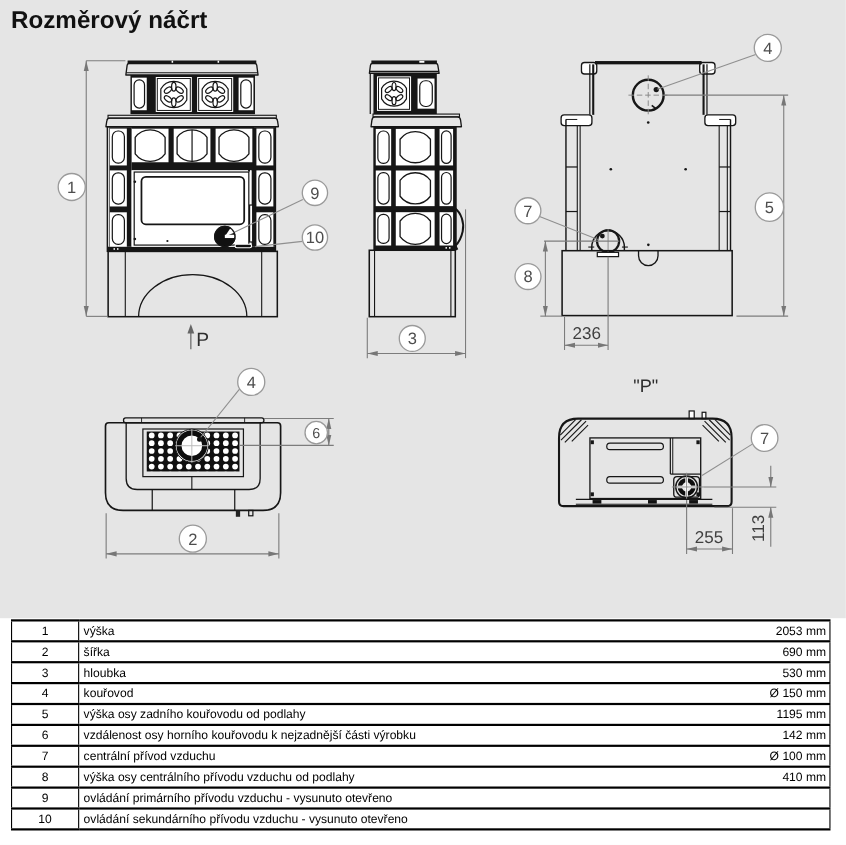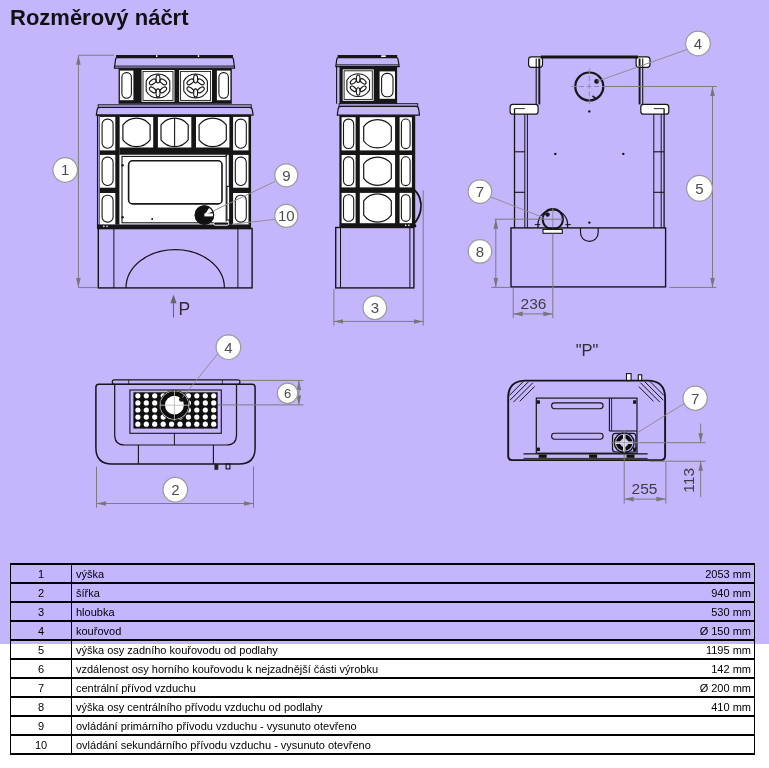--- a/index.html
+++ b/index.html
@@ -1,16 +1,16 @@
 <!DOCTYPE html>
 <html lang="cs"><head><meta charset="utf-8">
 <style>
 html,body{margin:0;padding:0;background:#fff;width:769px;height:768px;overflow:hidden;
 font-family:"Liberation Sans", sans-serif;}
-#page{position:relative;width:769px;height:644px;background:#c4b5fd;}
+#page{position:relative;width:769px;height:562px;background:#e5e5e5;}
 h1{position:absolute;left:10px;top:5px;margin:0;font-size:22px;font-weight:bold;color:#111;
 letter-spacing:0;}
 h2{position:absolute;left:10px;top:537px;margin:0;font-size:22px;font-weight:bold;color:#111;}
 table{position:absolute;left:10px;top:563px;width:745px;border-collapse:collapse;
 table-layout:fixed;font-size:11px;color:#000;}
 td{border:1px solid #000;border-top:2px solid #000;border-bottom:2px solid #000;
 height:17px;padding:0;vertical-align:middle;overflow:hidden;white-space:nowrap;}
 td.n{width:60px;text-align:center;}
 td.d{padding:0 3px 0 4px;}
 td.d .l{float:left;}
@@ -543,21 +543,21 @@
           <td class="d">
             <span class="l">výška</span>
             <span class="r">2053 mm</span>
           </td>
         </tr>
 
 <tr>
           <td class="n">2</td>
           <td class="d">
             <span class="l">šířka</span>
-            <span class="r">940 mm</span>
+            <span class="r">690 mm</span>
           </td>
         </tr>
 
 <tr>
           <td class="n">3</td>
           <td class="d">
             <span class="l">hloubka</span>
             <span class="r">530 mm</span>
           </td>
         </tr>
@@ -583,21 +583,21 @@
           <td class="d">
             <span class="l">vzdálenost osy horního kouřovodu k nejzadnější části výrobku</span>
             <span class="r">142 mm</span>
           </td>
         </tr>
 
 <tr>
           <td class="n">7</td>
           <td class="d">
             <span class="l">centrální přívod vzduchu</span>
-            <span class="r">Ø 200 mm</span>
+            <span class="r">Ø 100 mm</span>
           </td>
         </tr>
 
 <tr>
           <td class="n">8</td>
           <td class="d">
             <span class="l">výška osy centrálního přívodu vzduchu od podlahy</span>
             <span class="r">410 mm</span>
           </td>
         </tr>

